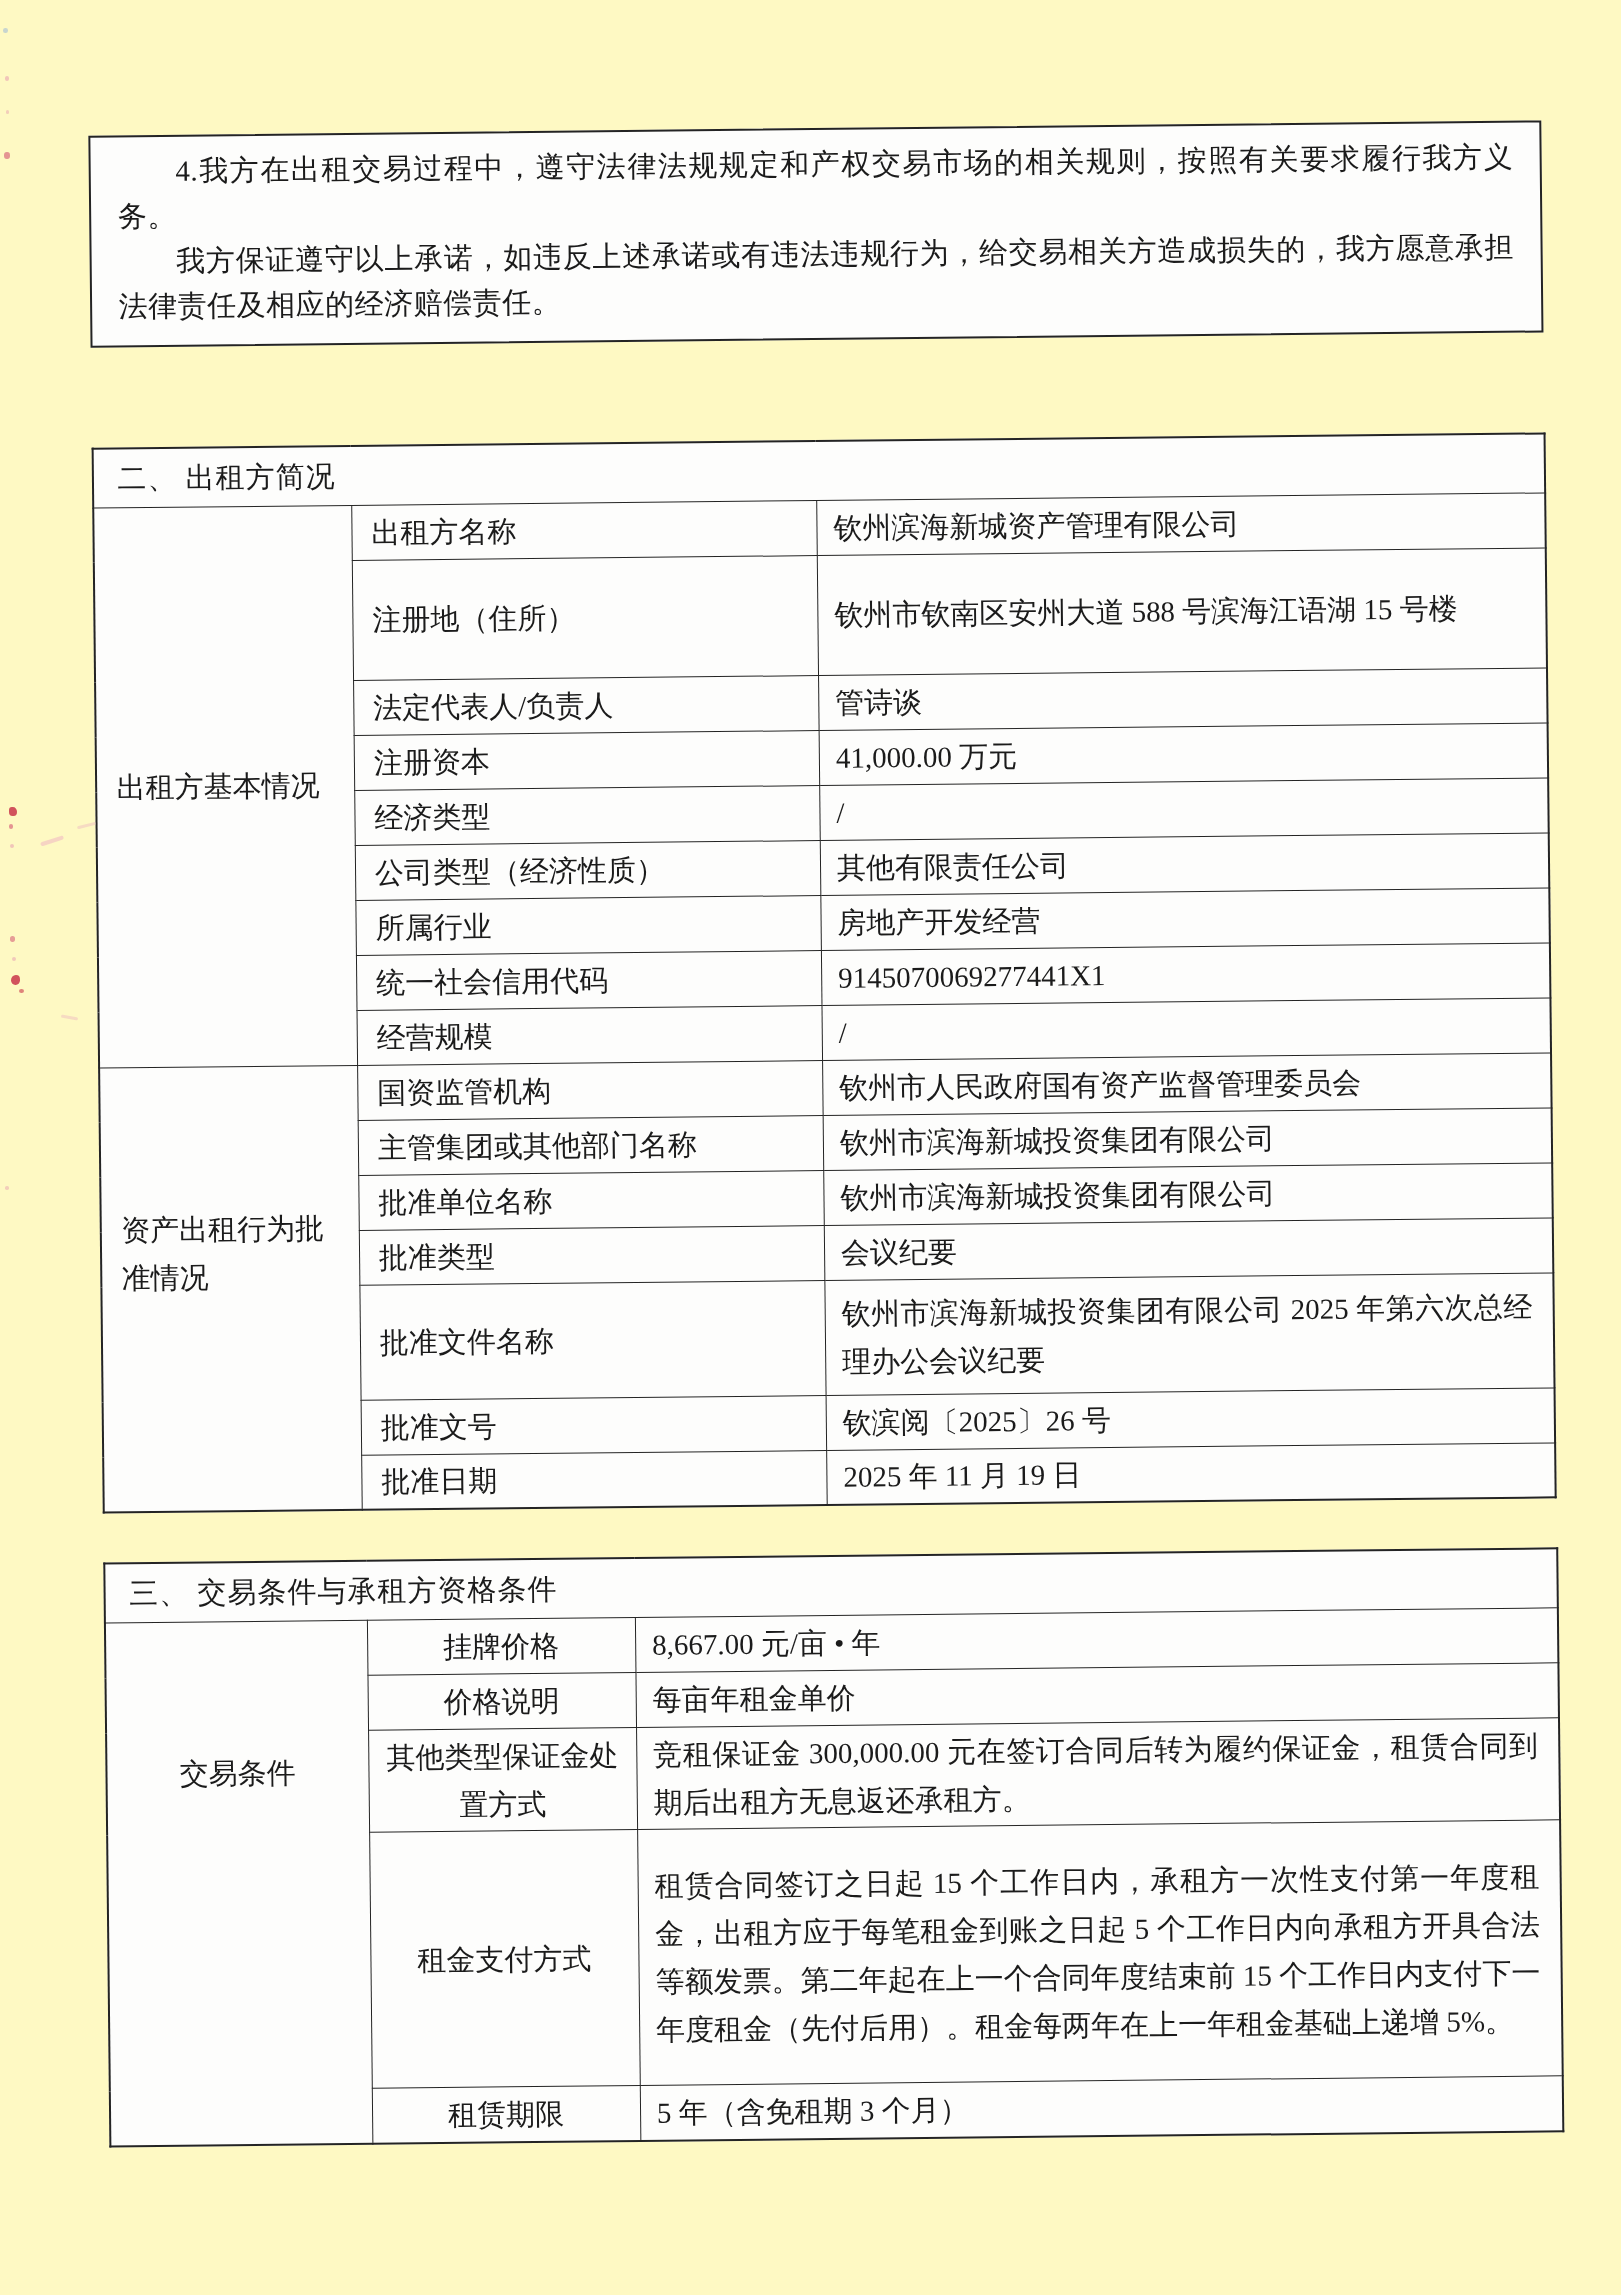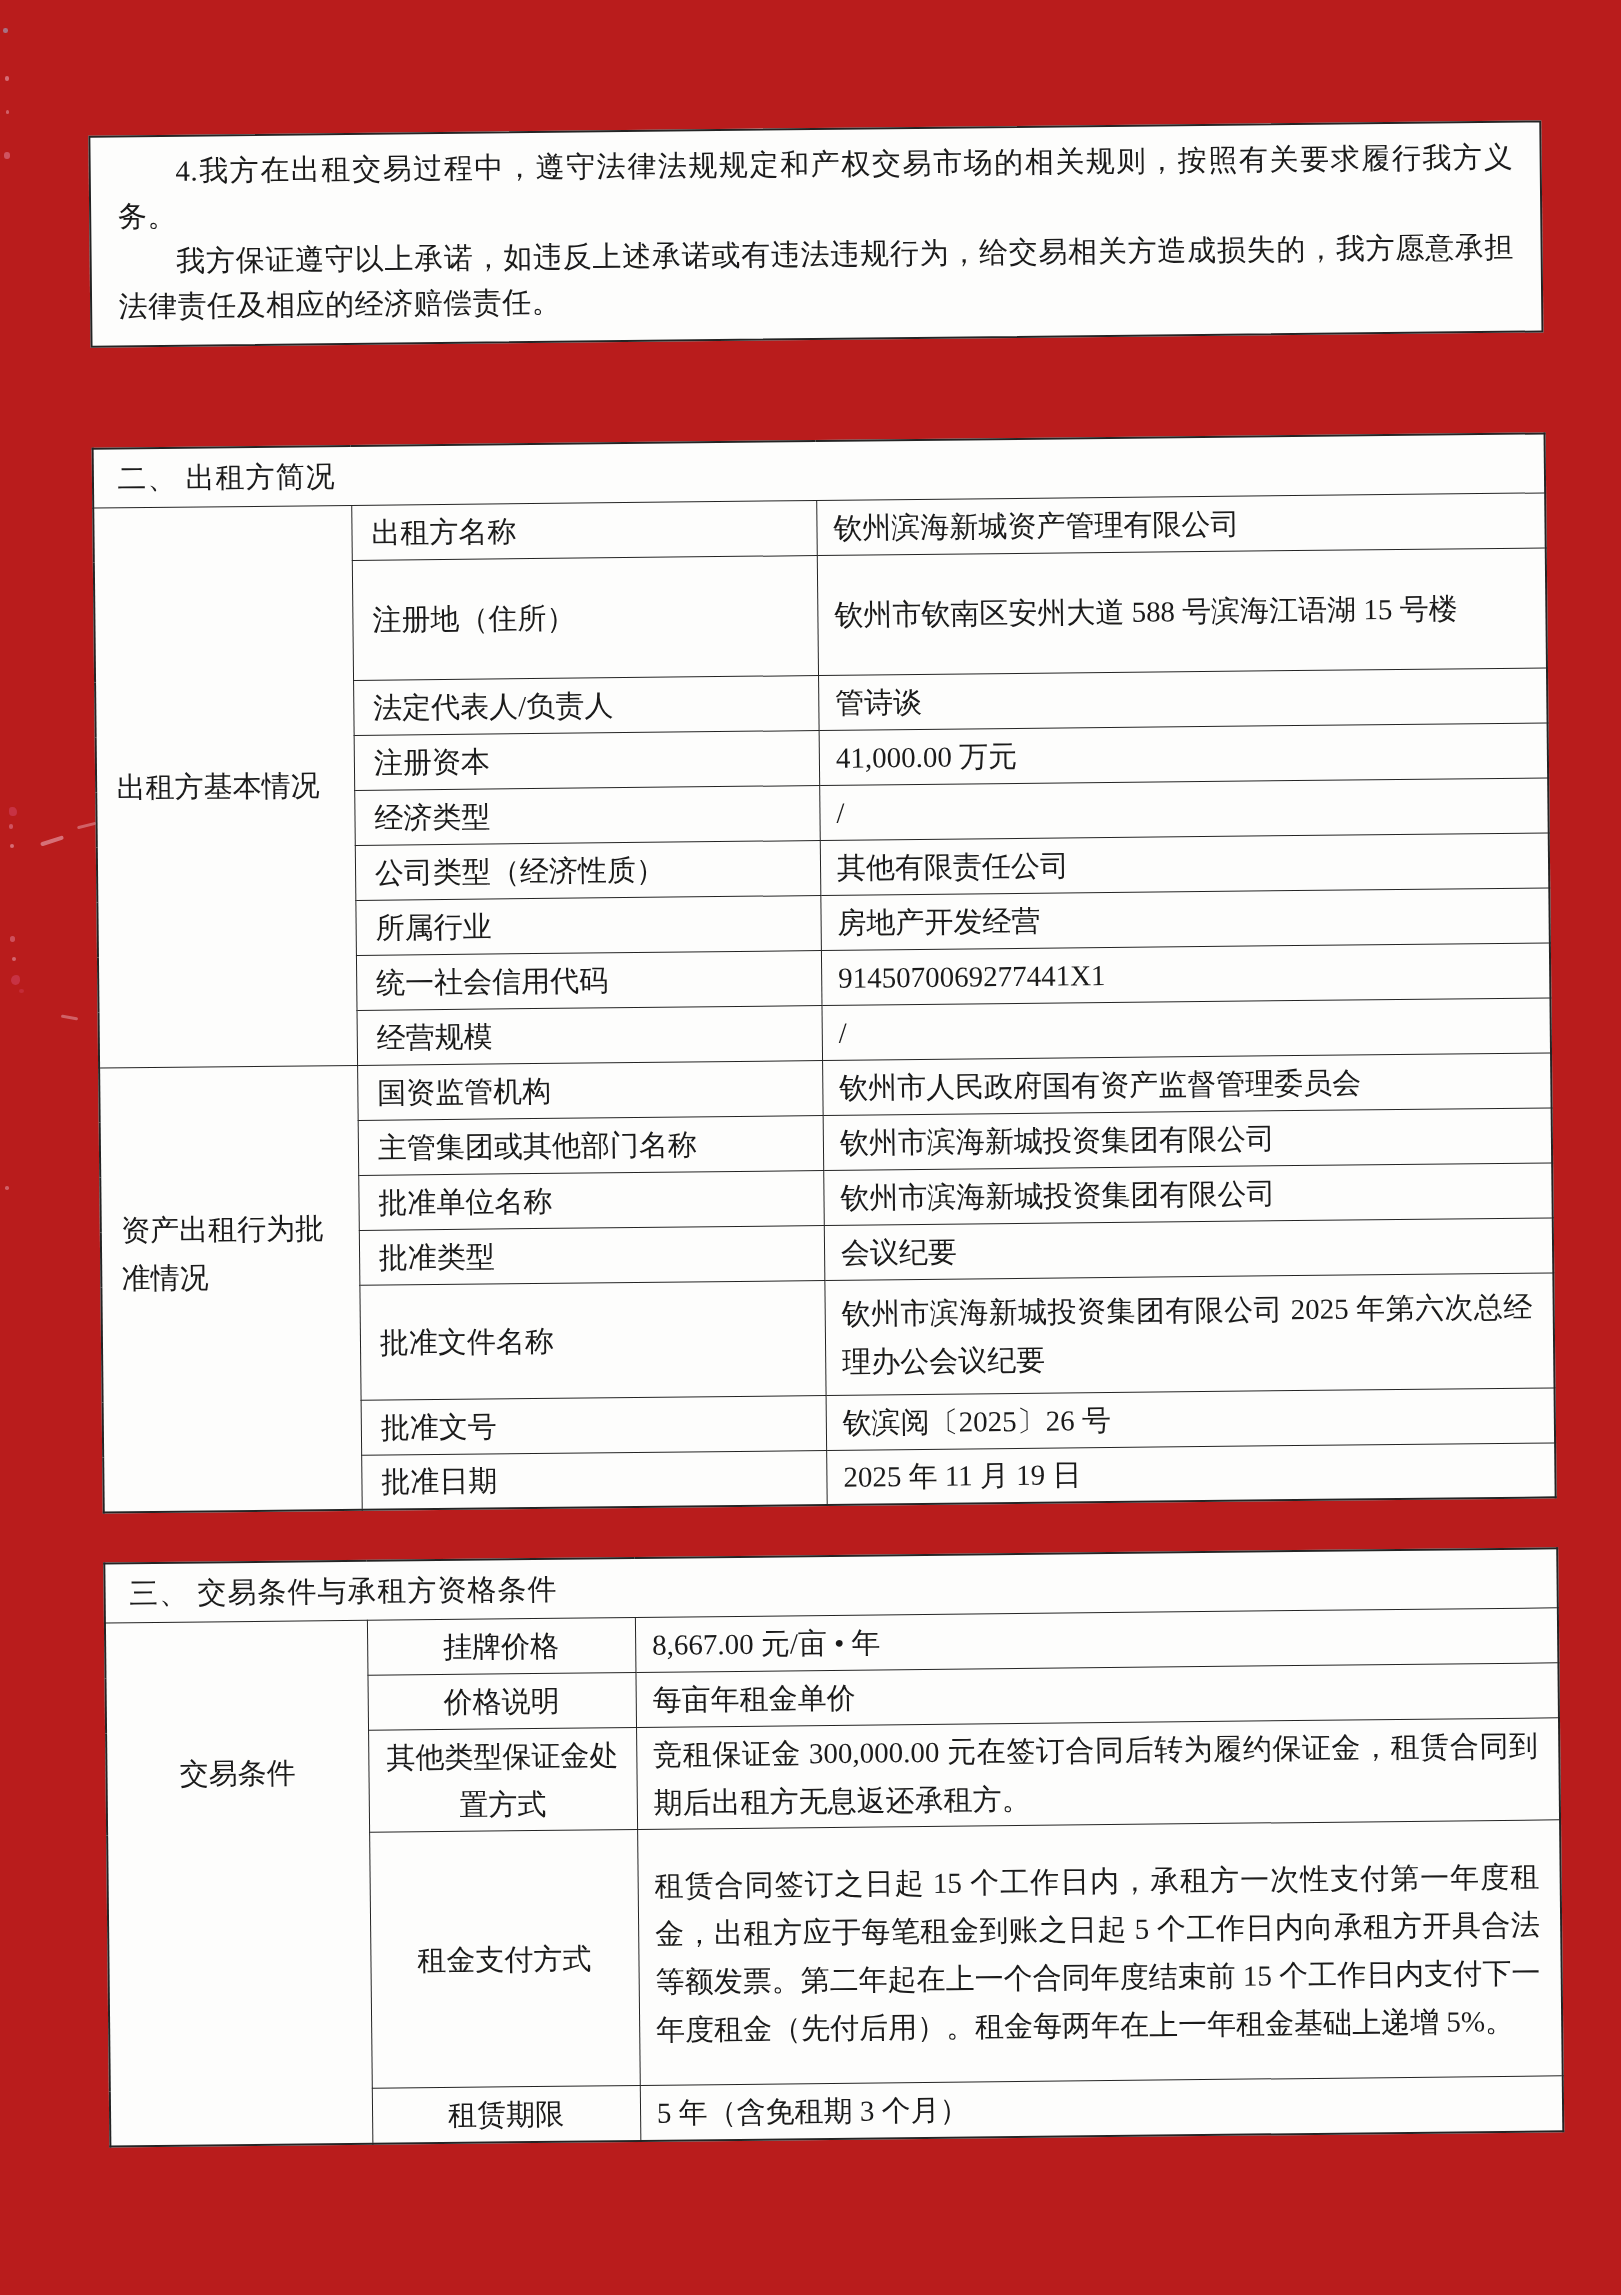--- a/index.html
+++ b/index.html
@@ -6,21 +6,21 @@
   body{
     width:1622px;height:2295px;
     background:#f2f2f0;
     font-family:"Liberation Serif","DejaVu Serif",serif;
     color:#1b1b1b;
     -webkit-font-smoothing:antialiased;
   }
   .page{
     position:relative;
     width:1622px;height:2295px;
-    background:#b91c1c;
+    background:#fef9c3;
     overflow:hidden;
   }
   .sheet{
     position:absolute;
     left:99px;top:0;
     width:1453px;
     transform:rotate(-0.6deg);
     transform-origin:726px 1150px;
   }
   

